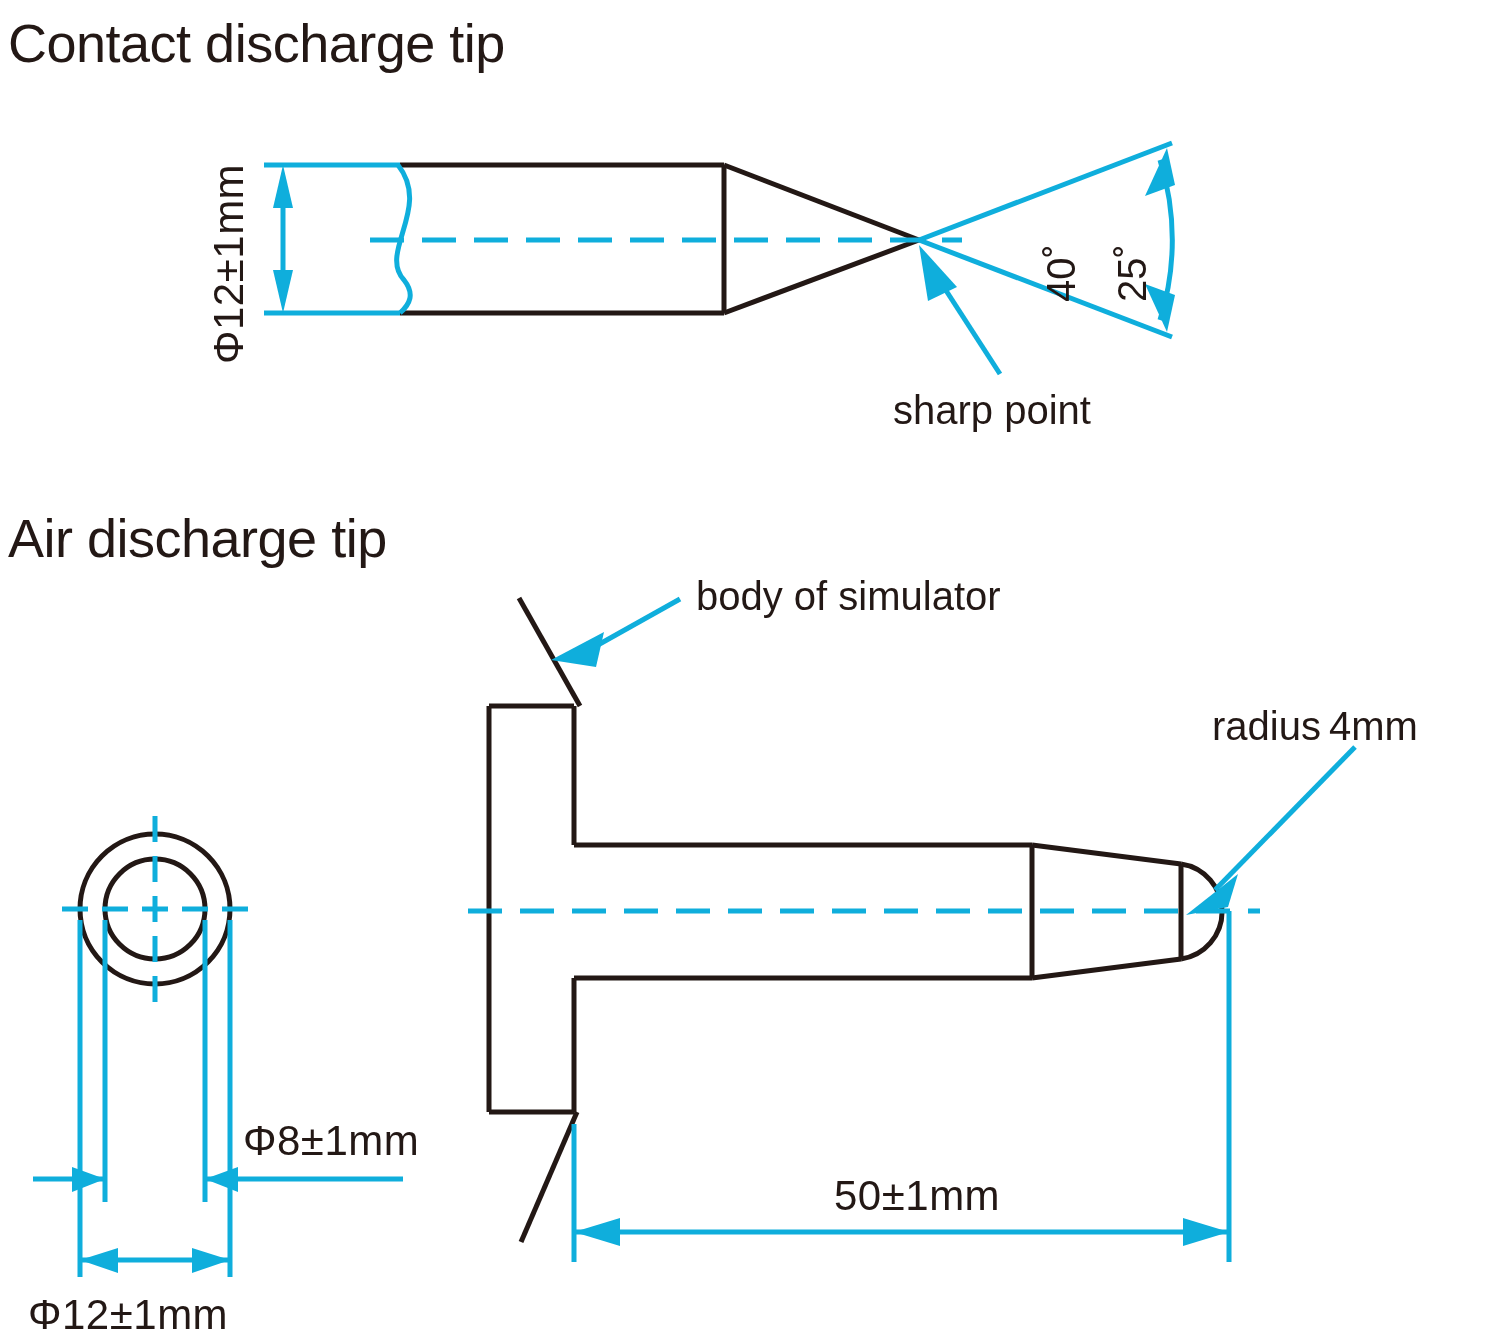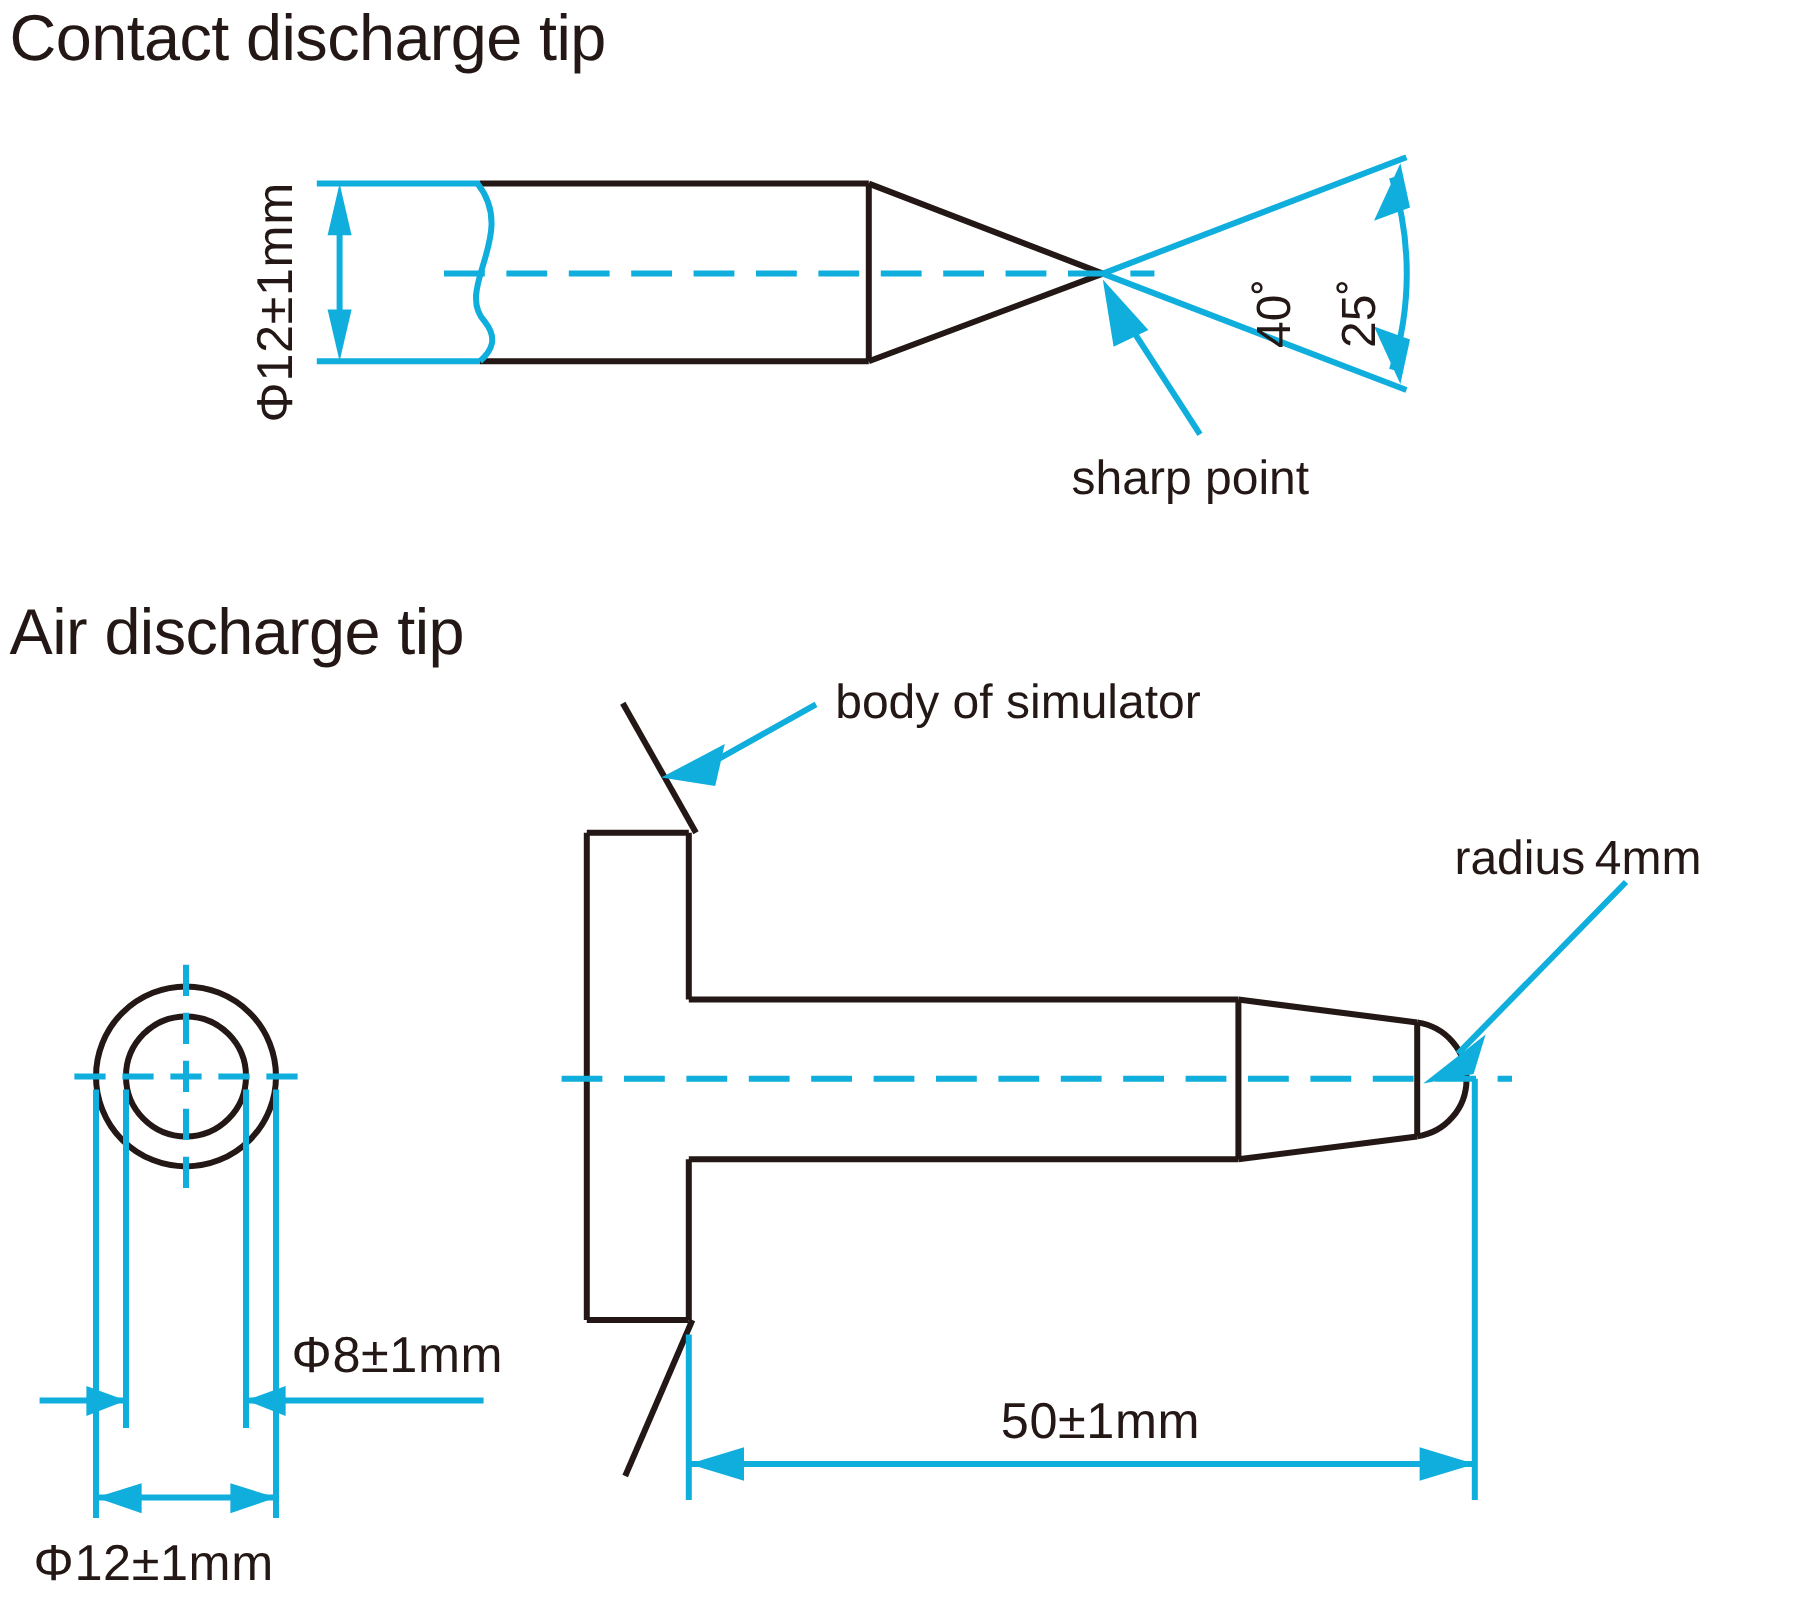--- a/index.html
+++ b/index.html
@@ -12,21 +12,21 @@
     width: 1500px;
     height: 1338px;
     position: relative;
     overflow: hidden;
     font-family: "Liberation Sans", sans-serif;
     color: #231815;
   }
   #figure-root {
     position: absolute;
     left: 0;
-    top: 0;
+    top: 12px;
     width: 1500px;
     height: 1026px;
   }
   svg.figure {
     display: block;
     width: 1500px;
     height: 1338px;
   }
   .ink { fill: none; stroke: #231815; }
   .dim { fill: none; stroke: #0FAEDC; }

